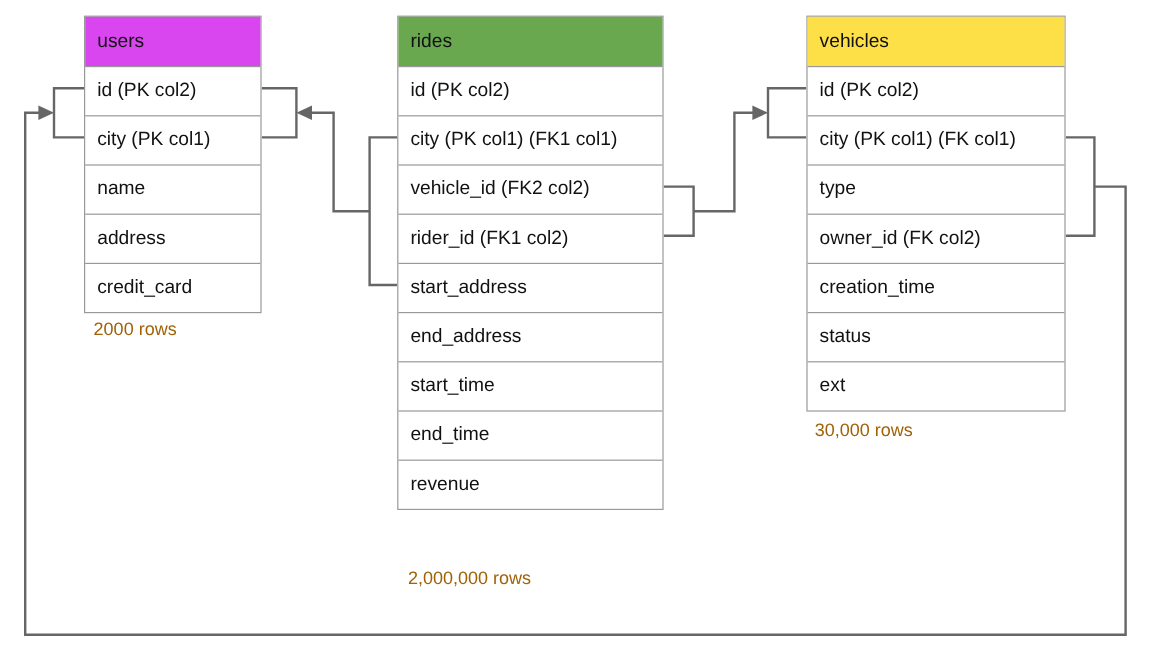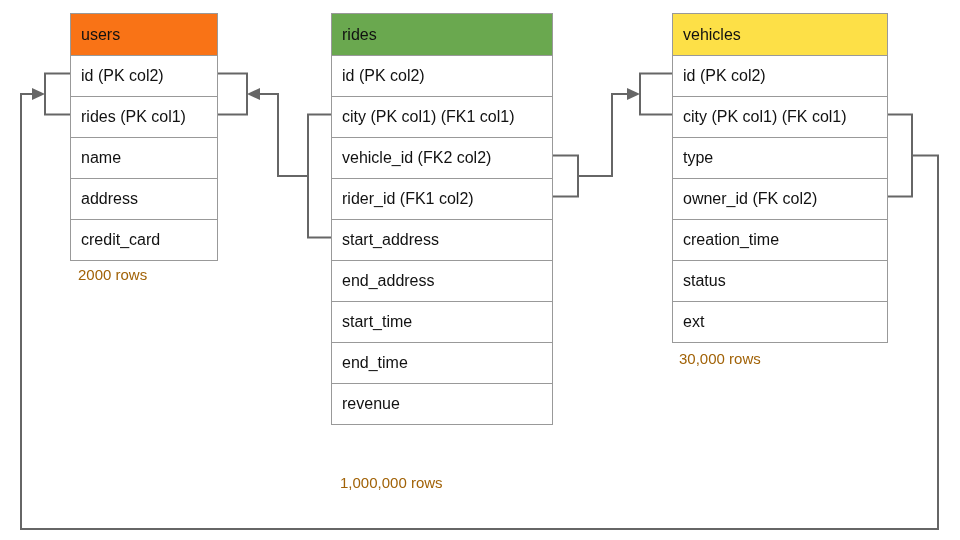--- a/index.html
+++ b/index.html
@@ -81,42 +81,42 @@
     <polygon points="247,94 260,88 260,100"></polygon>
 
     <polyline points="578,176 612,176 612,94 628,94"></polyline>
     <polygon points="640,94 627,88 627,100"></polygon>
 
     <polyline points="912,155.5 938,155.5 938,529 21,529 21,94 33,94"></polyline>
     <polygon points="45,94 32,88 32,100"></polygon>
   </svg>
 
   <div class="table" style="left:70px; top:13px; width:148px;">
-    <div style="background-color: #f97316;">users</div>
+    <div style="background-color: #d946ef;">users</div>
     <div>id (PK col2)</div>
-    <div>rides (PK col1)</div>
+    <div>city (PK col1)</div>
     <div>name</div>
     <div>address</div>
     <div>credit_card</div>
   </div>
   <div class="rowcount" style="left:78px; top:266px;">2000 rows</div>
 
   <div class="table" style="left:331px; top:13px; width:222px;">
     <div style="background-color: rgb(106, 168, 79);">rides</div>
     <div>id (PK col2)</div>
     <div>city (PK col1) (FK1 col1)</div>
     <div>vehicle_id (FK2 col2)</div>
     <div>rider_id (FK1 col2)</div>
     <div>start_address</div>
     <div>end_address</div>
     <div>start_time</div>
     <div>end_time</div>
     <div>revenue</div>
   </div>
-  <div class="rowcount" style="left:340px; top:474px;">1,000,000 rows</div>
+  <div class="rowcount" style="left:340px; top:474px;">2,000,000 rows</div>
 
   <div class="table" style="left:672px; top:13px; width:216px;">
     <div style="background-color: #fde047;">vehicles</div>
     <div>id (PK col2)</div>
     <div>city (PK col1) (FK col1)</div>
     <div>type</div>
     <div>owner_id (FK col2)</div>
     <div>creation_time</div>
     <div>status</div>
     <div>ext</div>

